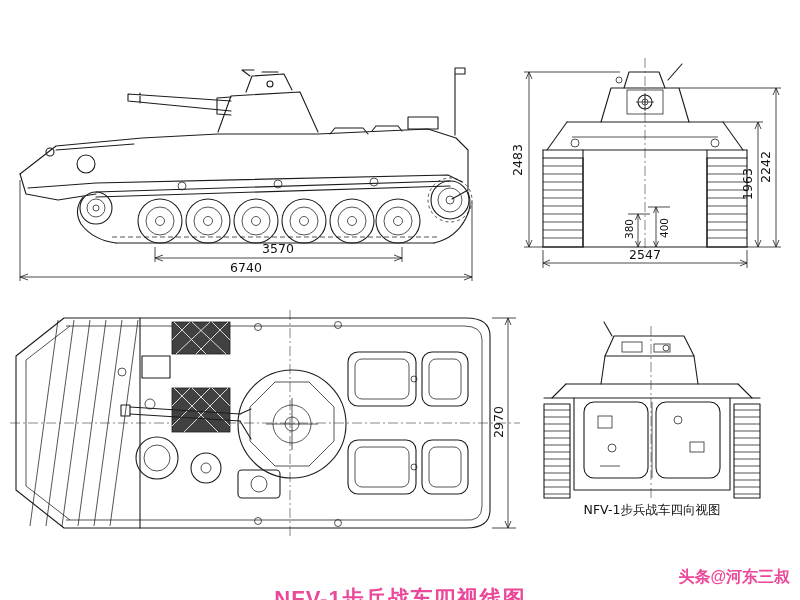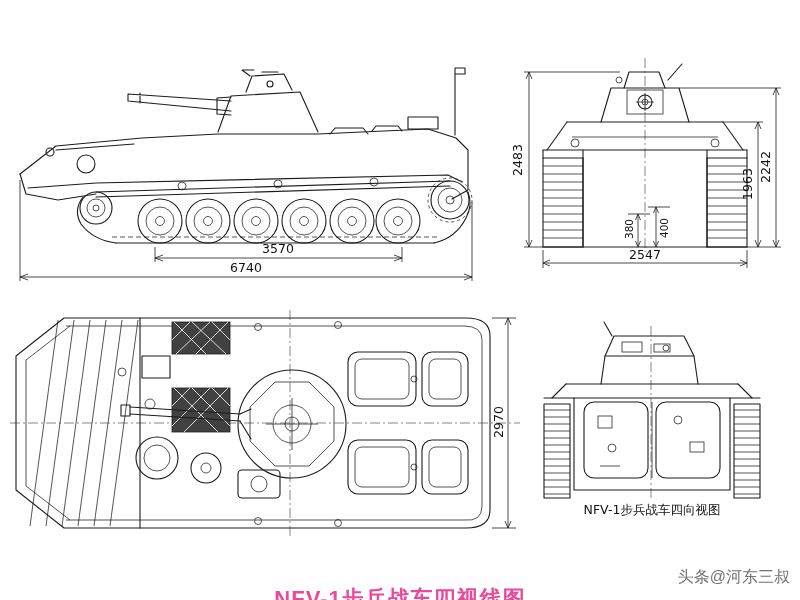--- a/index.html
+++ b/index.html
@@ -10,21 +10,21 @@
   .thin{stroke:#1c1c1c;stroke-width:0.75;fill:none;}
   .dim{stroke:#1c1c1c;stroke-width:0.8;fill:none;}
   .cl{stroke:#555;stroke-width:0.7;fill:none;stroke-dasharray:10 3 2 3;}
   .dark{fill:#414141;stroke:#1c1c1c;stroke-width:0.8;}
   .wht{stroke:#ffffff;stroke-width:0.8;fill:none;}
   .dimtxt{font-family:"DejaVu Sans",sans-serif;font-size:12.5px;fill:#111;}
   .small{font-size:10.5px;}
   .captxt{font-family:"DejaVu Sans",sans-serif;font-size:12.5px;fill:#111;}
   #title{position:absolute;left:0;right:0;top:554px;text-align:center;
          font-size:22px;font-weight:bold;color:#ec4899;letter-spacing:1px;margin-top:30px;}
-  #watermark{position:absolute;right:10px;top:567px;font-size:16px;font-weight:normal;color:#737373;}
+  #watermark{position:absolute;right:10px;top:567px;font-size:16px;font-weight:bold;color:#ec4899;}
 </style>
 </head>
 <body>
 
 <svg width="800" height="600" viewBox="0 0 800 600">
 
   <g>
     <g>
       <path class="ln" d="M231 101 L128 94 M231 111 L128 101 M128 94 L128 101 M140 93 v10"></path>
       <path class="ln" d="M231 97 L217 98 L217 114 L231 115"></path>

